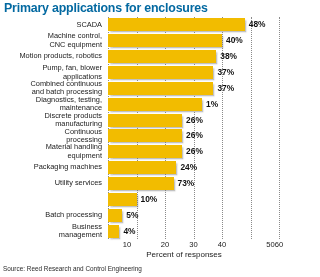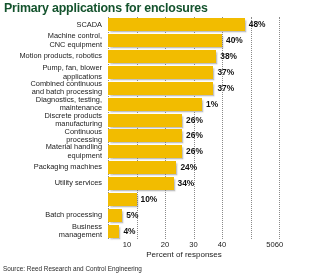--- a/index.html
+++ b/index.html
@@ -24,21 +24,21 @@
   }
 
   
   .chart-title {
     position: absolute;
     left: 4px;
     top: 1px;
     font-size: 12.4px;
     font-weight: bold;
     letter-spacing: -0.2px;
-    color: #14532d;
+    color: #0369a1;
     white-space: nowrap;
   }
 
   
   .plot-area {
     position: absolute;
     left: 108px;
     top: 17px;
     width: 171px;
     height: 222px;
@@ -200,21 +200,21 @@
         <div class="bar-row" style="top: 128.286px; width: 171px;">
           <div class="bar" style="width: 74.1px; background: rgb(242, 188, 0);"></div>
           <div class="bar-value" style="left: 78.1px;">26%</div>
         </div>
         <div class="bar-row" style="top: 144.143px; width: 171px; padding-left: 40px;">
           <div class="bar" style="width: 68.4px; background: rgb(242, 188, 0);"></div>
           <div class="bar-value" style="left: 72.4px;">24%</div>
         </div>
         <div class="bar-row" style="top: 160px; width: 171px;">
           <div class="bar" style="width: 65.55px; background: rgb(242, 188, 0);"></div>
-          <div class="bar-value" style="left: 69.55px;">34%</div>
+          <div class="bar-value" style="left: 69.55px;">73%</div>
         </div>
         <div class="bar-row" style="top: 175.857px; width: 171px;">
           <div class="bar" style="width: 28.5px; background: rgb(242, 188, 0);"></div>
           <div class="bar-value" style="left: 32.5px;">10%</div>
         </div>
         <div class="bar-row" style="top: 191.714px; width: 171px;">
           <div class="bar" style="width: 14.25px; background: rgb(242, 188, 0);"></div>
           <div class="bar-value" style="left: 18.25px;">5%</div>
         </div>
         <div class="bar-row" style="top: 207.571px; width: 171px;">

